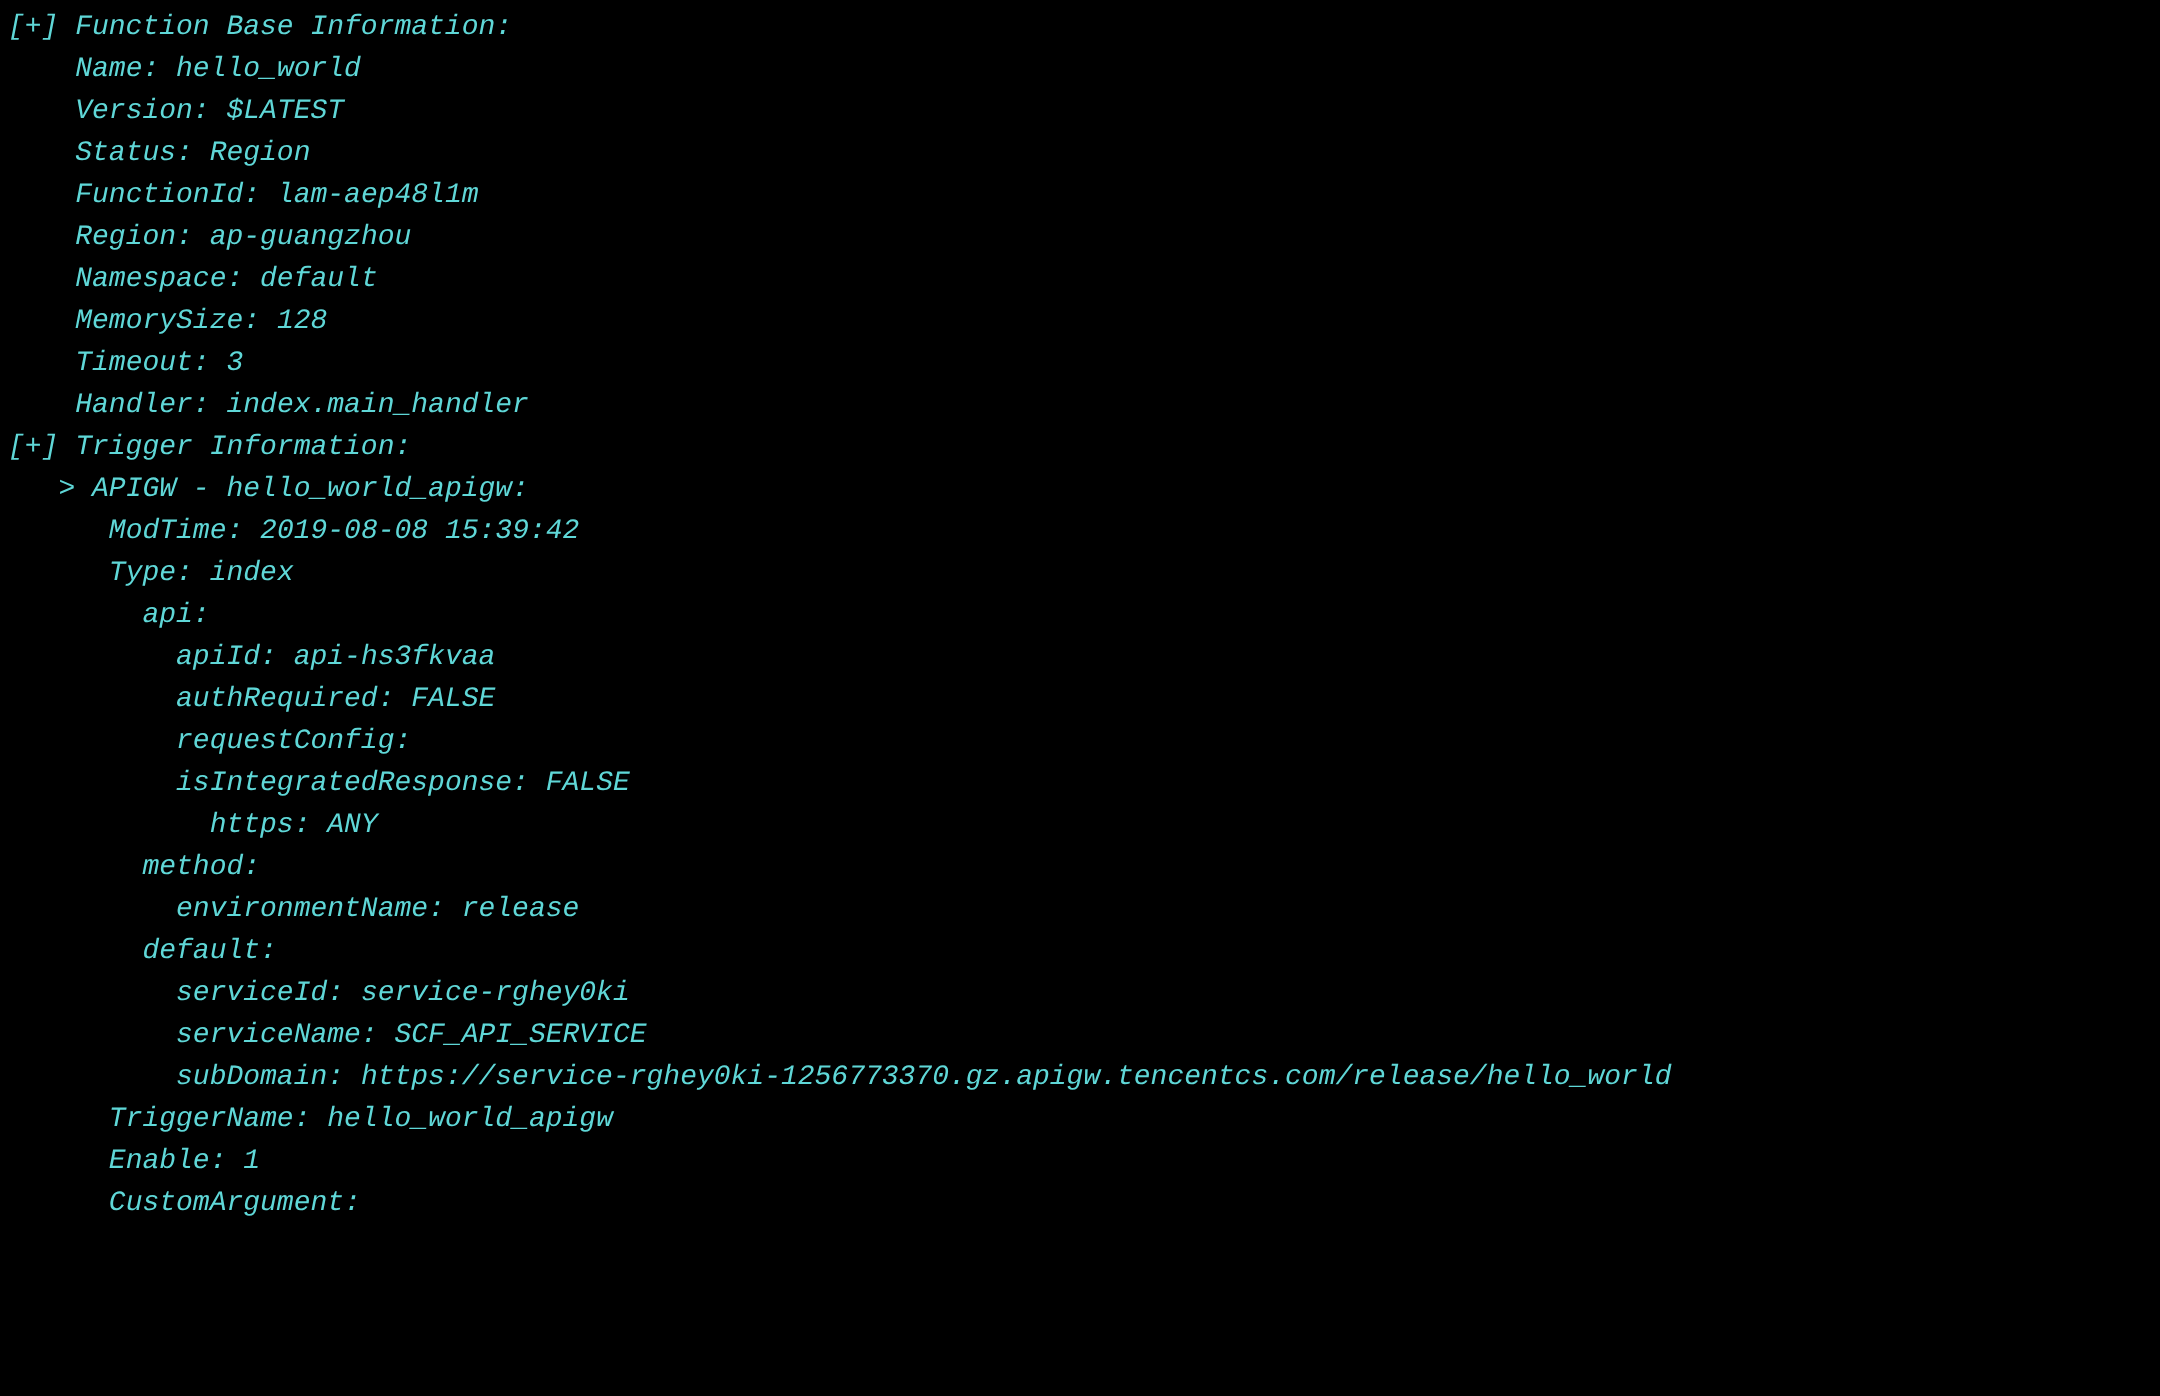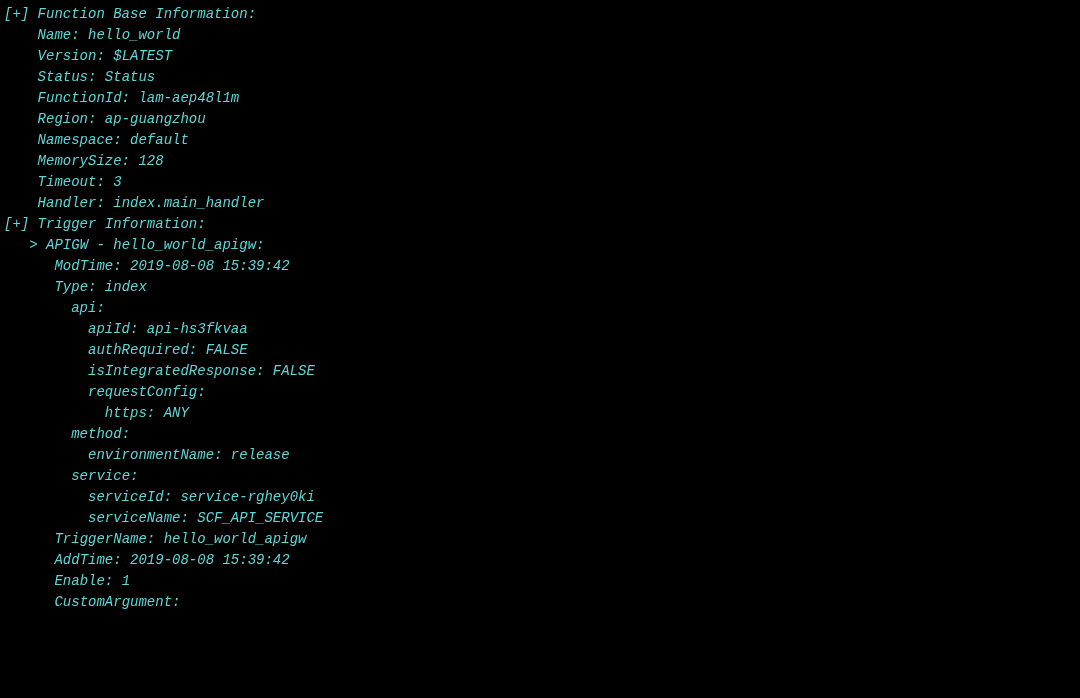--- a/index.html
+++ b/index.html
@@ -24,39 +24,39 @@
       padding-left: 4px;
     }
   </style>
 </head>
 <body>
 
 <div>
   <div class="line"><span>[+] Function Base Information:</span></div>
   <div class="line"><span>    </span><span>Name:</span> <span>hello_world</span></div>
   <div class="line"><span>    </span><span>Version:</span> <span>$LATEST</span></div>
-  <div class="line"><span>    </span><span>Status:</span> <span>Status</span></div>
+  <div class="line"><span>    </span><span>Status:</span> <span>Region</span></div>
   <div class="line"><span>    </span><span>FunctionId:</span> <span>lam-aep48l1m</span></div>
   <div class="line"><span>    </span><span>Region:</span> <span>ap-guangzhou</span></div>
   <div class="line"><span>    </span><span>Namespace:</span> <span>default</span></div>
   <div class="line"><span>    </span><span>MemorySize:</span> <span>128</span></div>
   <div class="line"><span>    </span><span>Timeout:</span> <span>3</span></div>
   <div class="line"><span>    </span><span>Handler:</span> <span>index.main_handler</span></div>
   <div class="line"><span>[+] Trigger Information:</span></div>
   <div class="line"><span>   </span><span>&gt; APIGW - hello_world_apigw:</span></div>
   <div class="line"><span>      </span><span>ModTime:</span> <span>2019-08-08 15:39:42</span></div>
   <div class="line"><span>      </span><span>Type:</span> <span>index</span></div>
   <div class="line"><span>        </span><span>api:</span></div>
   <div class="line"><span>          </span><span>apiId:</span> <span>api-hs3fkvaa</span></div>
   <div class="line"><span>          </span><span>authRequired:</span> <span>FALSE</span></div>
+  <div class="line"><span>          </span><span>requestConfig:</span></div>
   <div class="line"><span>          </span><span>isIntegratedResponse:</span> <span>FALSE</span></div>
-  <div class="line"><span>          </span><span>requestConfig:</span></div>
   <div class="line"><span>            </span><span>https:</span> <span>ANY</span></div>
   <div class="line"><span>        </span><span>method:</span></div>
   <div class="line"><span>          </span><span>environmentName:</span> <span>release</span></div>
-  <div class="line"><span>        </span><span>service:</span></div>
+  <div class="line"><span>        </span><span>default:</span></div>
   <div class="line"><span>          </span><span>serviceId:</span> <span>service-rghey0ki</span></div>
   <div class="line"><span>          </span><span>serviceName:</span> <span>SCF_API_SERVICE</span></div>
+  <div class="line"><span>          </span><span>subDomain:</span> <span>https://service-rghey0ki-1256773370.gz.apigw.tencentcs.com/release/hello_world</span></div>
   <div class="line"><span>      </span><span>TriggerName:</span> <span>hello_world_apigw</span></div>
-  <div class="line"><span>      </span><span>AddTime:</span> <span>2019-08-08 15:39:42</span></div>
   <div class="line"><span>      </span><span>Enable:</span> <span>1</span></div>
   <div class="line"><span>      </span><span>CustomArgument:</span></div>
 </div>
 
 </body></html>

